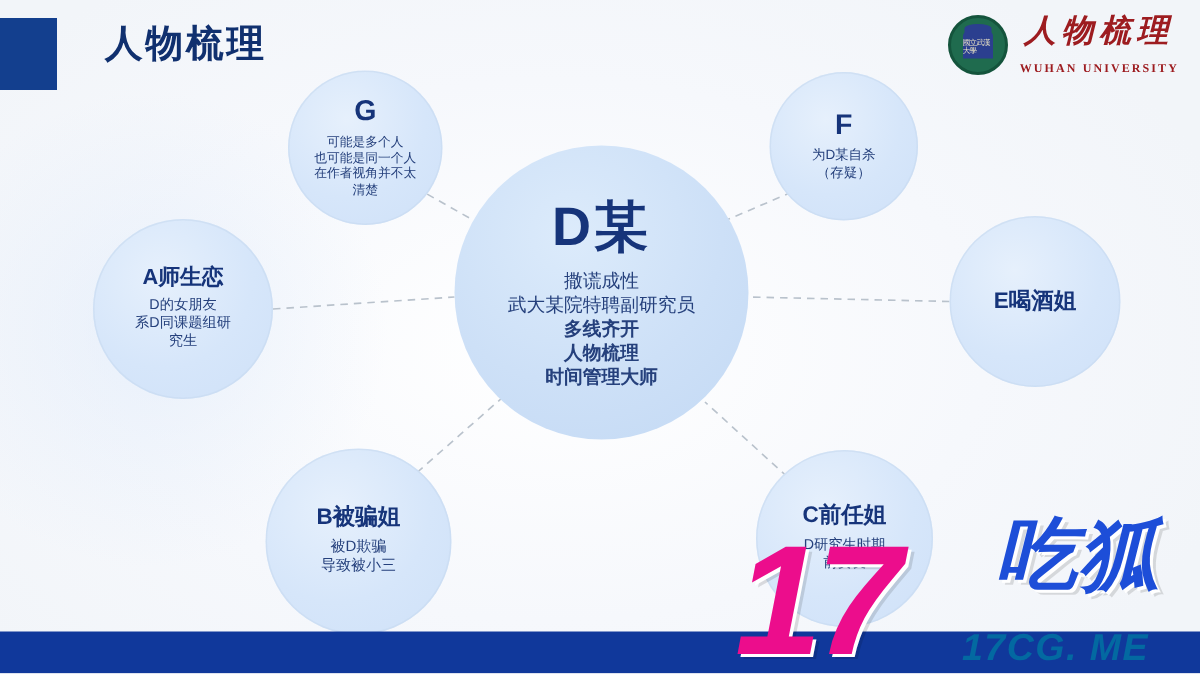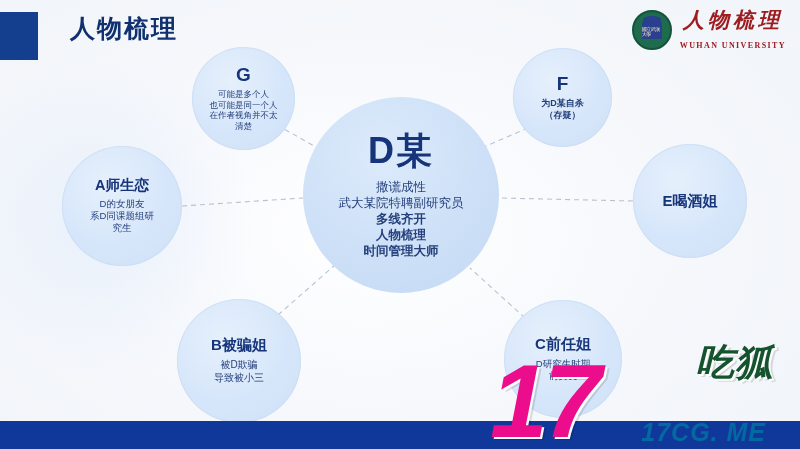--- a/index.html
+++ b/index.html
@@ -171,21 +171,21 @@
   }
   #node-d .node-label { font-size: 36px; letter-spacing: 2px; }
   #node-d .node-desc  { font-size: 12.5px; margin-top: 9px; }
 
   #node-g { left: 192px; top: 47px; width: 103px; height: 103px; }
   #node-g .node-label { font-size: 19px; }
   #node-g .node-desc  { font-size: 8.5px; margin-top: 3px; }
 
   #node-f { left: 513px; top: 48px; width: 99px; height: 99px; }
   #node-f .node-label { font-size: 19px; }
-  #node-f .node-desc  { font-size: 9px; margin-top: 4px; font-weight: bold; }
+  #node-f .node-desc  { font-size: 9px; margin-top: 4px; }
 
   #node-a { left: 62px; top: 146px; width: 120px; height: 120px; }
   #node-a .node-label { font-size: 14.5px; }
   #node-a .node-desc  { font-size: 9.5px; margin-top: 4px; }
 
   #node-e { left: 633px; top: 144px; width: 114px; height: 114px; }
   #node-e .node-label { font-size: 15px; }
 
   #node-b { left: 177px; top: 299px; width: 124px; height: 124px; }
   #node-b .node-label { font-size: 15px; }
@@ -222,24 +222,24 @@
     font-style: italic;
     color: #ec0d8c;
     letter-spacing: -4px;
     line-height: 1;
     text-shadow: 2px 2px 0 #ffffff, 4px 3px 0 rgba(0,0,0,.12);
   }
   .wm-cn {
     position: absolute;
     right: 8px;
     top: 4px;
-    font-size: 38px;
+    font-size: 54px;
     font-weight: bold;
     font-style: italic;
-    color: #14532d;
+    color: #1d4ed8;
     letter-spacing: 1px;
     line-height: 1;
     text-shadow: 2px 2px 0 #ffffff, 4px 3px 0 rgba(0,0,0,.12);
   }
   .wm-url {
     position: absolute;
     right: 16px;
     bottom: 2px;
     font-size: 25px;
     font-weight: bold;

